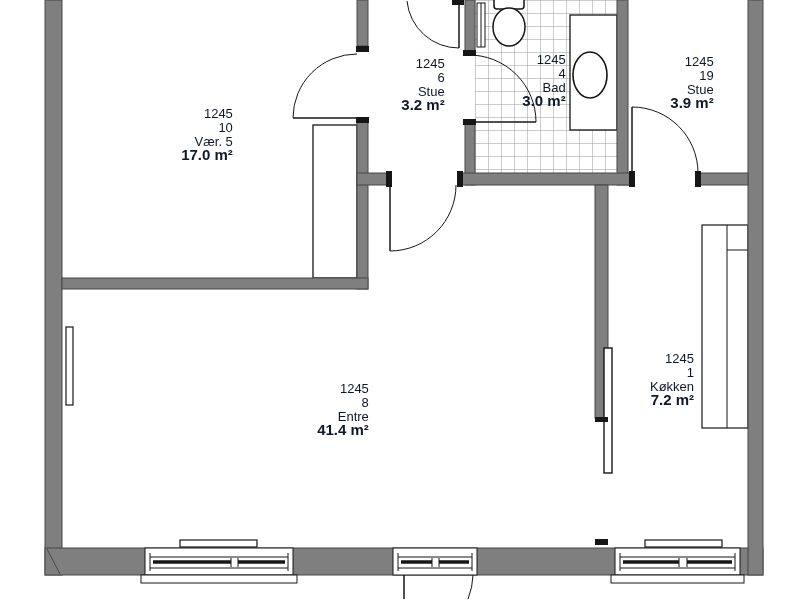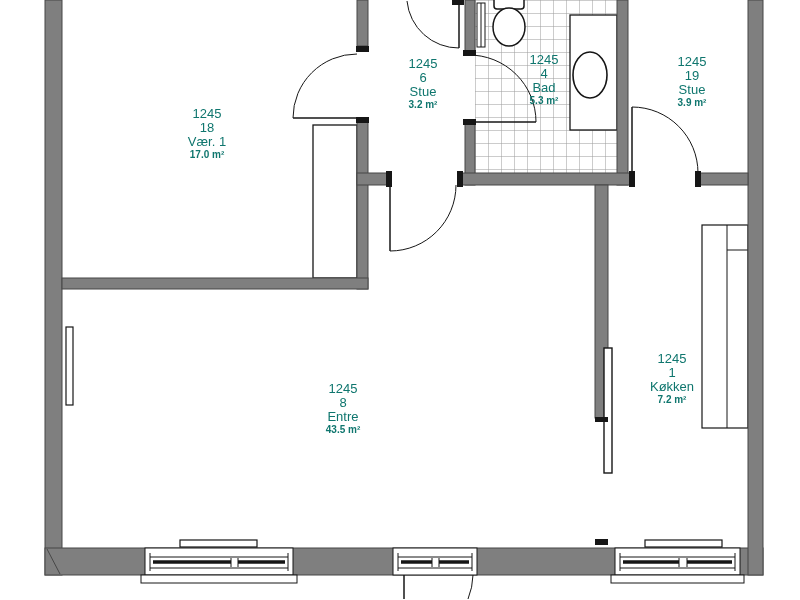--- a/index.html
+++ b/index.html
@@ -3,24 +3,24 @@
 <meta charset="utf-8">
 <style>
   html,body{margin:0;padding:0;background:#fff;}
   #stage{
     position:relative;width:800px;height:600px;background:#ffffff;overflow:hidden;
     font-family:"Liberation Sans","DejaVu Sans",sans-serif;
   }
   #plan-svg{position:absolute;left:0;top:0;}
   .room-label{
     position:absolute;transform:translateX(-50%);
-    text-align:center;color:#0f766e;white-space:nowrap;z-index:5;
+    text-align:right;color:#0f172a;white-space:nowrap;z-index:5;
   }
   .room-label .ln{display:block;font-size:13px;line-height:14px;}
-  .room-label .area{display:block;font-size:10px;line-height:12px;font-weight:bold;}
+  .room-label .area{display:block;font-size:15px;line-height:12px;font-weight:bold;}
 </style>
 </head>
 <body>
 
 <div id="stage">
 
   <svg id="plan-svg" width="800" height="600" viewBox="0 0 800 600">
     <defs>
       <pattern id="tiles" width="13" height="13" patternUnits="userSpaceOnUse" patternTransform="translate(475,0)">
         <path d="M13 0 H0 V13" fill="none" stroke="#9a9a9a" stroke-width="1"></path>
@@ -166,51 +166,51 @@
       <rect x="457" y="171" width="6" height="16"></rect>
       <rect x="629" y="171" width="6" height="16"></rect>
       <rect x="695" y="171" width="6" height="16"></rect>
       <rect x="595" y="417" width="13" height="5"></rect>
       <rect x="595" y="539" width="13" height="6"></rect>
     </g>
   </svg>
 
   <div class="room-label" style="left:207px;top:107px">
     <span class="ln">1245</span>
-    <span class="ln">18</span>
-    <span class="ln">Vær. 1</span>
+    <span class="ln">10</span>
+    <span class="ln">Vær. 5</span>
     <span class="area">17.0 m²</span>
   </div>
 
   <div class="room-label" style="left:423px;top:57px">
     <span class="ln">1245</span>
     <span class="ln">6</span>
     <span class="ln">Stue</span>
     <span class="area">3.2 m²</span>
   </div>
 
   <div class="room-label" style="left:544px;top:53px">
     <span class="ln">1245</span>
     <span class="ln">4</span>
     <span class="ln">Bad</span>
-    <span class="area">5.3 m²</span>
+    <span class="area">3.0 m²</span>
   </div>
 
   <div class="room-label" style="left:692px;top:55px">
     <span class="ln">1245</span>
     <span class="ln">19</span>
     <span class="ln">Stue</span>
     <span class="area">3.9 m²</span>
   </div>
 
   <div class="room-label" style="left:343px;top:382px">
     <span class="ln">1245</span>
     <span class="ln">8</span>
     <span class="ln">Entre</span>
-    <span class="area">43.5 m²</span>
+    <span class="area">41.4 m²</span>
   </div>
 
   <div class="room-label" style="left:672px;top:352px">
     <span class="ln">1245</span>
     <span class="ln">1</span>
     <span class="ln">Køkken</span>
     <span class="area">7.2 m²</span>
   </div>
 
 </div>

